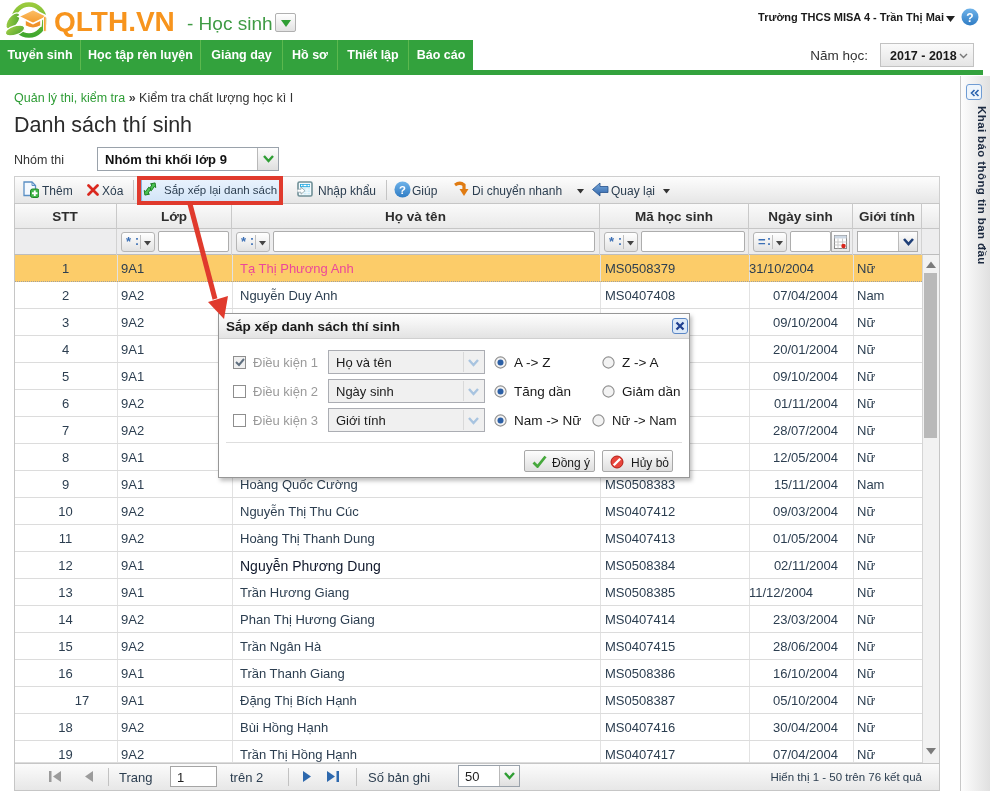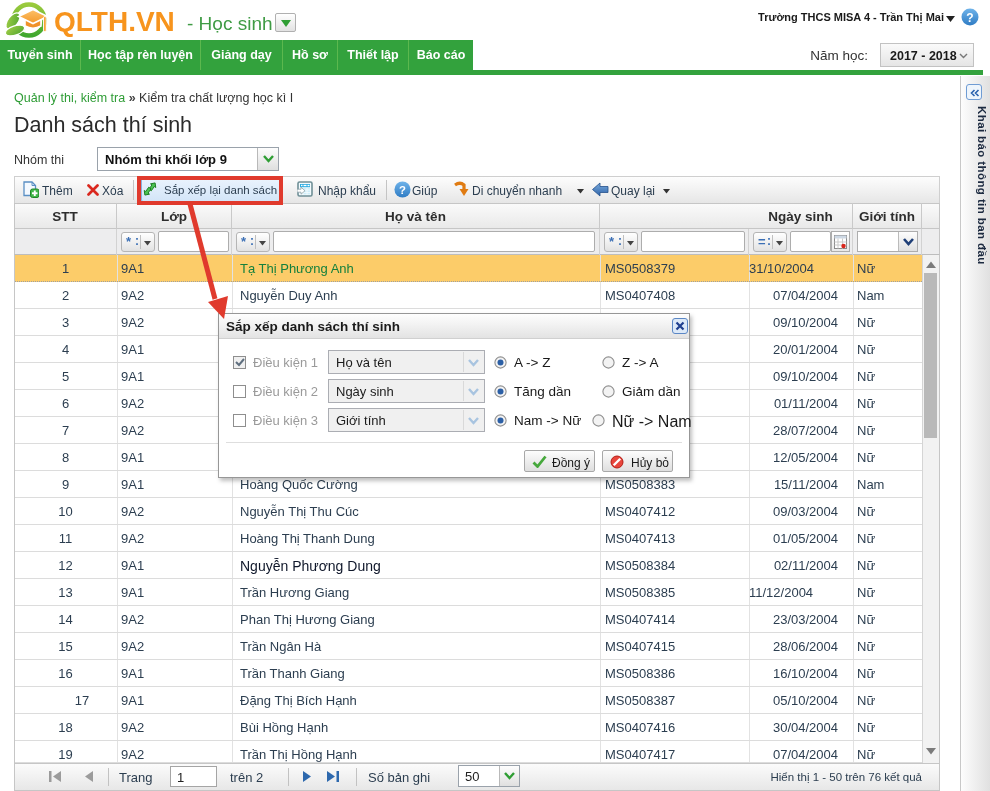--- a/index.html
+++ b/index.html
@@ -148,20 +148,21 @@
 <path d="M8 1 L8 4.5 L16 4.5 L16 10.5 L8 10.5 L8 14 L0.5 7.5 Z" fill="url(#bl)" stroke="#24508c" stroke-width="0.8"></path>
     </svg>
 <div class="abs" style="left:611px;top:184px;font-size:12px;color:#2c3e50;">Quay lại</div>
 <svg class="abs" style="left:663px;top:188px" width="8" height="6" viewBox="0 0 8 6">
       <polygon points="0,1 7,1 3.5,5.5" fill="#333"></polygon>
     </svg>
 <div class="abs" style="left:14px;top:203px;width:926px;height:26px;background:linear-gradient(#fafafa,#e9e9e9);border:1px solid #c6c6c6;"></div>
 <div class="abs b" style="left:14px;top:203px;width:103px;height:26px;border-right:1px solid #c9c9c9;font-size:13.5px;color:#2d2d2d;text-align:center;line-height:27px;">STT</div>
 <div class="abs b" style="left:117px;top:203px;width:115px;height:26px;border-right:1px solid #c9c9c9;font-size:13.5px;color:#2d2d2d;text-align:center;line-height:27px;">Lớp</div>
 <div class="abs b" style="left:232px;top:203px;width:368px;height:26px;border-right:1px solid #c9c9c9;font-size:13.5px;color:#2d2d2d;text-align:center;line-height:27px;">Họ và tên</div>
+<div class="abs b" style="left:600px;top:203px;width:149px;height:26px;border-right:1px solid #c9c9c9;font-size:13.5px;color:#2d2d2d;text-align:center;line-height:27px;">Mã học sinh</div>
 <div class="abs b" style="left:749px;top:203px;width:104px;height:26px;border-right:1px solid #c9c9c9;font-size:13.5px;color:#2d2d2d;text-align:center;line-height:27px;">Ngày sinh</div>
 <div class="abs b" style="left:853px;top:203px;width:69px;height:26px;border-right:1px solid #c9c9c9;font-size:13.5px;color:#2d2d2d;text-align:center;line-height:27px;">Giới tính</div>
 <div class="abs" style="left:14px;top:229px;width:926px;height:26px;background:#ededee;border-left:1px solid #c6c6c6;border-right:1px solid #c6c6c6;border-bottom:1px solid #bdbdbd;"></div>
 <div class="abs" style="left:14px;top:229px;width:103px;height:26px;border-right:1px solid #d2d2d2;"></div>
 <div class="abs" style="left:117px;top:229px;width:115px;height:26px;border-right:1px solid #d2d2d2;"></div>
 <div class="abs" style="left:232px;top:229px;width:368px;height:26px;border-right:1px solid #d2d2d2;"></div>
 <div class="abs" style="left:600px;top:229px;width:149px;height:26px;border-right:1px solid #d2d2d2;"></div>
 <div class="abs" style="left:749px;top:229px;width:104px;height:26px;border-right:1px solid #d2d2d2;"></div>
 <div class="abs" style="left:853px;top:229px;width:69px;height:26px;border-right:1px solid #d2d2d2;"></div>
 <div class="abs" style="left:121px;top:232px;width:34px;height:20px;border:1px solid #b5b5b5;border-radius:3px;background:linear-gradient(#ffffff,#e2e2e2);">
@@ -216,21 +217,21 @@
       </div>
     </div>
 <div class="abs" style="left:15px;top:255px;width:907px;height:27px;background:#fccc69;border-bottom:1px dotted #a0a0a0;"></div>
 <div class="abs" style="left:117px;top:255px;width:1px;height:26px;background:#e2e2e2;"></div>
 <div class="abs" style="left:232px;top:255px;width:1px;height:26px;background:#e2e2e2;"></div>
 <div class="abs" style="left:600px;top:255px;width:1px;height:26px;background:#e2e2e2;"></div>
 <div class="abs" style="left:749px;top:255px;width:1px;height:26px;background:#e2e2e2;"></div>
 <div class="abs" style="left:853px;top:255px;width:1px;height:26px;background:#e2e2e2;"></div>
 <div class="abs" style="left:14px;top:261px;width:103px;text-align:center;font-size:13px;color:#2c3e50;height:16px;">1</div>
 <div class="abs" style="left:121px;top:261px;font-size:13px;color:#2c3e50;">9A1</div>
-<div class="abs" style="left:240px;top:261px;font-size:13px;color:#15803d;text-align:right;">Tạ Thị Phương Anh</div>
+<div class="abs" style="left:240px;top:261px;font-size:13px;color:#ec4899;text-align:right;">Tạ Thị Phương Anh</div>
 <div class="abs" style="left:605px;top:261px;font-size:13px;color:#2c3e50;">MS0508379</div>
 <div class="abs" style="left:749px;top:261px;width:89px;font-size:13px;color:#2c3e50;">31/10/2004</div>
 <div class="abs" style="left:857px;top:261px;font-size:13px;color:#2c3e50;">Nữ</div>
 <div class="abs" style="left:15px;top:282px;width:907px;height:27px;background:#fff;border-bottom:1px solid #dcdcdc;"></div>
 <div class="abs" style="left:117px;top:282px;width:1px;height:26px;background:#e2e2e2;"></div>
 <div class="abs" style="left:232px;top:282px;width:1px;height:26px;background:#e2e2e2;"></div>
 <div class="abs" style="left:600px;top:282px;width:1px;height:26px;background:#e2e2e2;"></div>
 <div class="abs" style="left:749px;top:282px;width:1px;height:26px;background:#e2e2e2;"></div>
 <div class="abs" style="left:853px;top:282px;width:1px;height:26px;background:#e2e2e2;"></div>
 <div class="abs" style="left:14px;top:288px;width:103px;text-align:center;font-size:13px;color:#2c3e50;height:16px;">2</div>
@@ -554,21 +555,21 @@
       </div>
     </div>
 <svg class="abs" style="left:494px;top:414px;z-index:52;" width="13" height="13" viewBox="0 0 13 13">
 <circle cx="6.5" cy="6.5" r="5.6" fill="#f3f3f3" stroke="#909090" stroke-width="1.1"></circle>
       <circle cx="6.5" cy="6.5" r="3" fill="#2b5fa5"></circle>
     </svg>
 <div class="abs" style="left:514px;top:413px;font-size:13.5px;color:#1a1a1a;z-index:52;">Nam -&gt; Nữ</div>
 <svg class="abs" style="left:592px;top:414px;z-index:52;" width="13" height="13" viewBox="0 0 13 13">
 <circle cx="6.5" cy="6.5" r="5.6" fill="#f3f3f3" stroke="#909090" stroke-width="1.1"></circle>
     </svg>
-<div class="abs" style="left:612px;top:413px;font-size:16px;color:#1a1a1a;z-index:52;">Nữ -&gt; Nam</div>
+<div class="abs" style="left:612px;top:413px;font-size:13px;color:#1a1a1a;z-index:52;">Nữ -&gt; Nam</div>
 <div class="abs" style="left:226px;top:442px;width:456px;height:1px;background:#dedede;z-index:52;"></div>
 <div class="abs" style="left:524px;top:450px;width:71px;height:22px;border:1px solid #a8a8a8;border-radius:2px;background:linear-gradient(#fdfdfd,#dfdfdf);z-index:52;">
 <svg style="position:absolute;left:7px;top:4px" width="15" height="13" viewBox="0 0 15 13">
         <path d="M1.5 7.5 L5.5 11.5 L13.5 1.5" stroke="#46a83c" stroke-width="2.8" fill="none"></path>
       </svg>
 <span style="position:absolute;left:27px;top:4.5px;font-size:12px;color:#1a1a1a;">Đồng ý</span>
     </div>
 <div class="abs" style="left:602px;top:450px;width:71px;height:22px;border:1px solid #a8a8a8;border-radius:2px;background:linear-gradient(#fdfdfd,#dfdfdf);z-index:52;">
 <svg style="position:absolute;left:7px;top:4px" width="14" height="14" viewBox="0 0 14 14">
 <circle cx="7" cy="7" r="6" fill="#e8453c" stroke="#b51d14" stroke-width="1"></circle>

